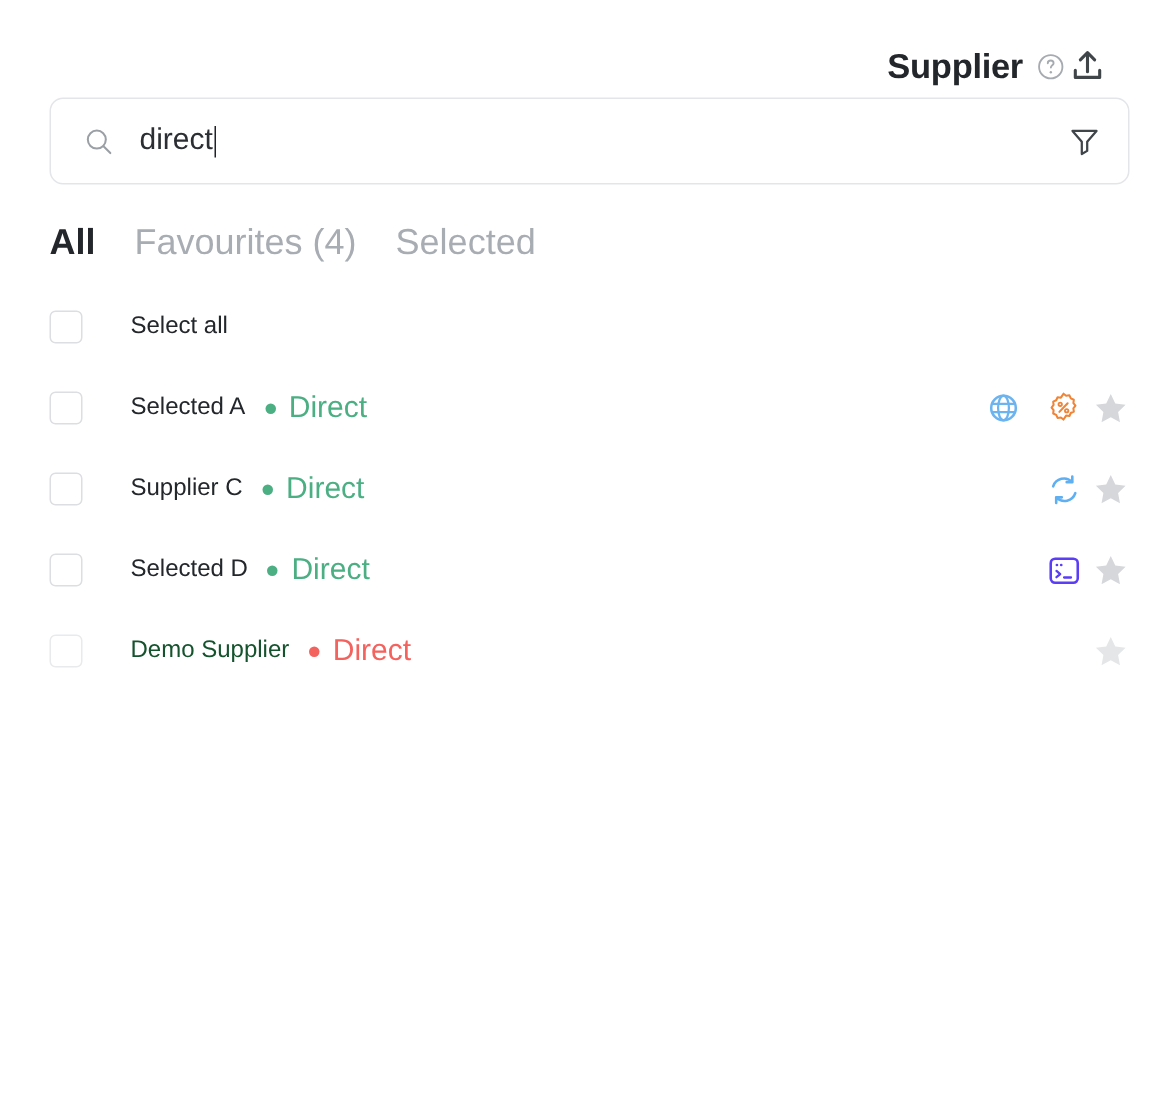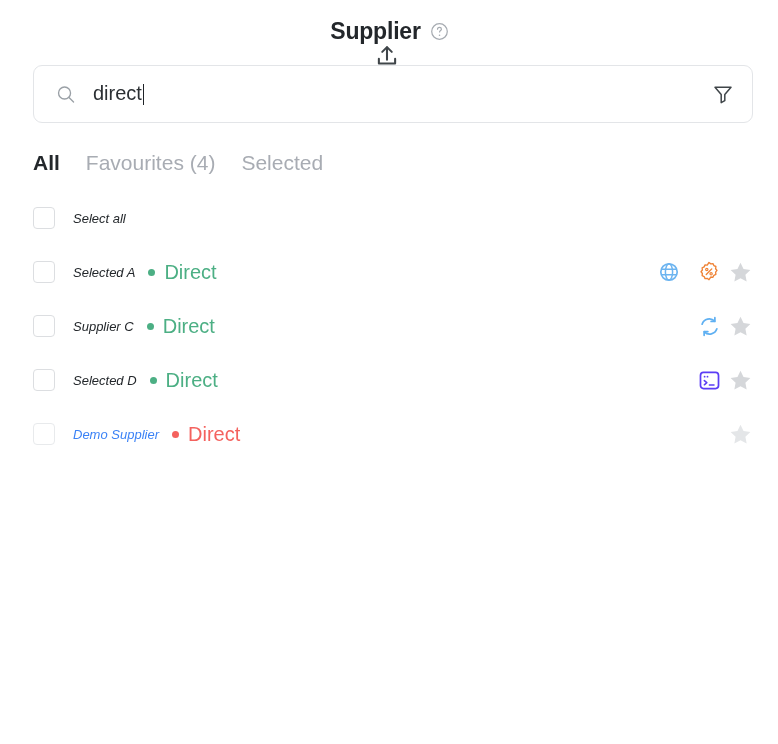--- a/index.html
+++ b/index.html
@@ -21,25 +21,24 @@
     width: 778px;
     height: 744px;
     box-sizing: border-box;
     padding: 0;
   }
 
   
   .header {
     display: flex;
     align-items: center;
-    justify-content: center;
+    justify-content: flex-end;
     padding: 44px 32px 0 33px;
     height: 42px;
     box-sizing: border-box;
-    flex-direction: column;
   }
   .header-left {
     display: flex;
     align-items: center;
     gap: 9px;
   }
   .title {
     font-size: 23px;
     font-weight: bold;
     color: #23272b;
@@ -116,21 +115,21 @@
 
   
   .tabs {
     display: flex;
     align-items: center;
     gap: 26px;
     margin: 27px 0 0 33px;
     height: 24px;
   }
   .tab {
-    font-size: 21px;
+    font-size: 24px;
     color: #a8acb3;
     cursor: pointer;
     line-height: 1;
     white-space: nowrap;
   }
   .tab.active {
     color: #23272b;
     font-weight: bold;
   }
 
@@ -152,32 +151,31 @@
     border: 1px solid #dcdee1;
     border-radius: 4px;
     background: #fff;
     cursor: pointer;
     box-sizing: border-box;
   }
   .checkbox.dim {
     border-color: #e8eaec;
   }
   .row-label {
-    margin-left: 18px;
-    font-size: 13px;
+    margin-left: 32px;
+    font-size: 16px;
     color: #23272b;
     line-height: 1;
     white-space: nowrap;
-    font-style: italic;
   }
   .row-label.select-all {
     color: #23272b;
   }
   .row-label.dim {
-    color: #3b82f6;
+    color: #14532d;
   }
   .row-meta {
     display: flex;
     align-items: center;
     margin-left: 13px;
     gap: 9px;
   }
   .dot {
     width: 7px;
     height: 7px;

